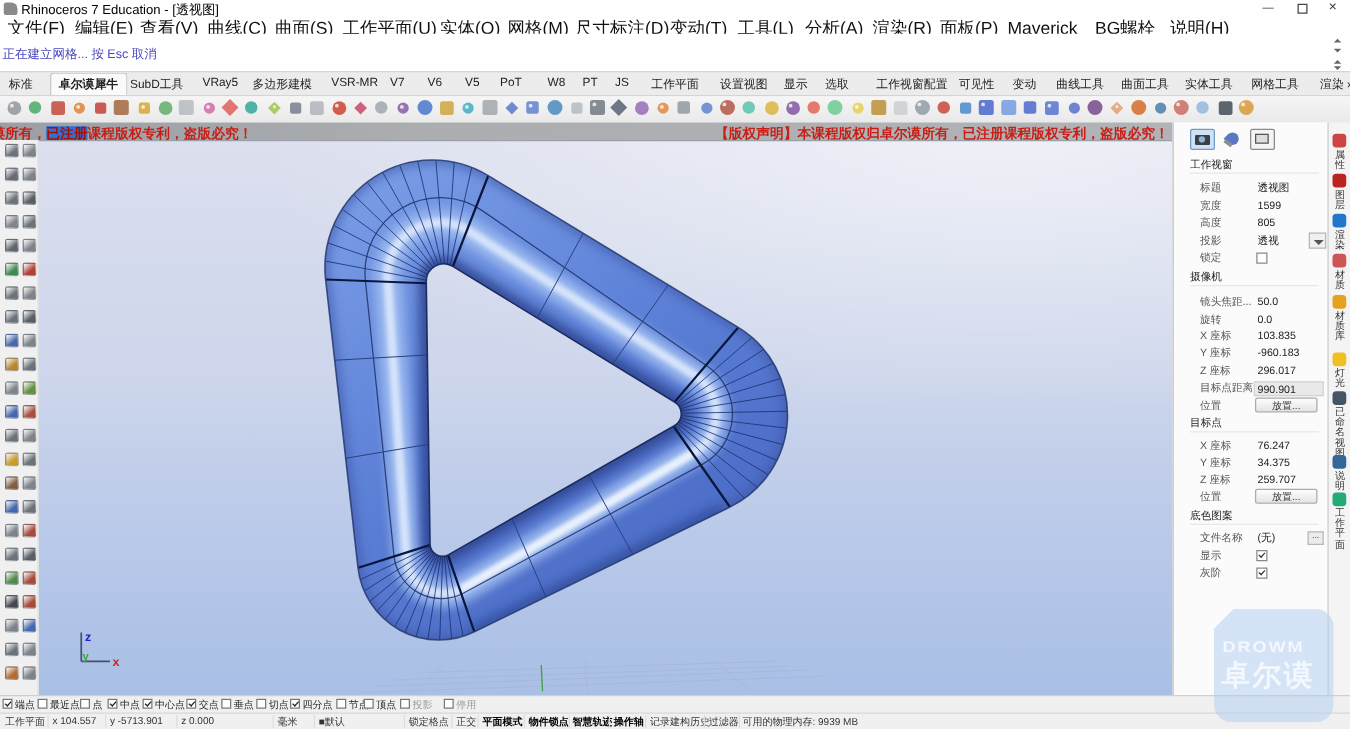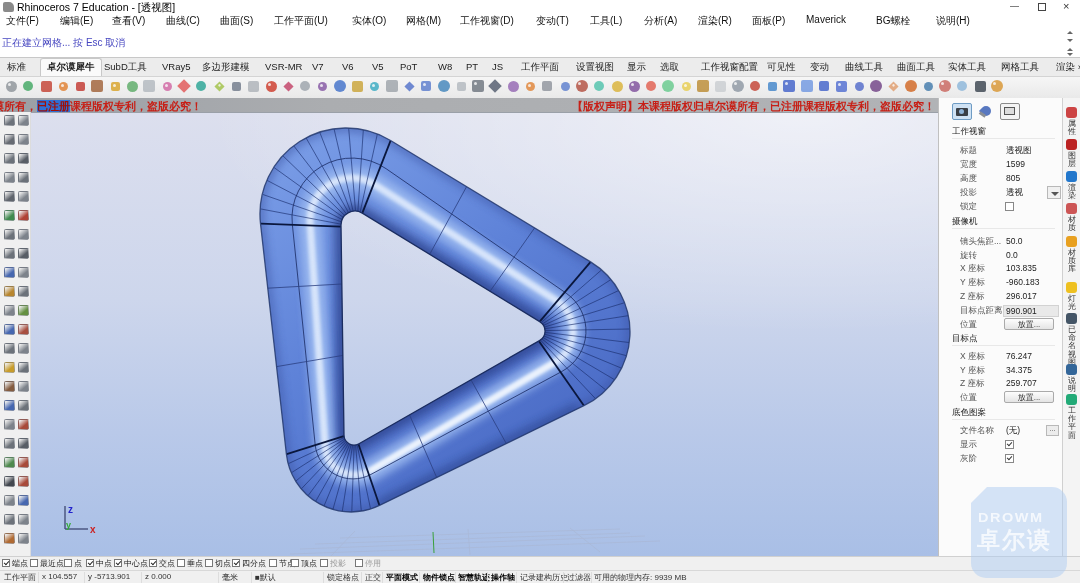--- a/index.html
+++ b/index.html
@@ -1,21 +1,21 @@
 <!DOCTYPE html>
 <html><head><meta charset="utf-8"><style>
 *{margin:0;padding:0;box-sizing:border-box;font-family:"Liberation Sans",sans-serif}
 html,body{width:1080px;height:583px;position:relative;overflow:hidden;background:#f0f0f0}
 #titlebar{position:absolute;left:0;top:0;width:1080px;height:14px;background:#fff;font-size:10.5px;color:#000}
 #titlebar .tt{position:absolute;left:17px;top:1px}
 #titlebar .rh{position:absolute;left:3px;top:2px;width:11px;height:10px;background:#8a8a8a;border-radius:2px 5px 2px 2px}
 .wbtn{position:absolute;top:1px;font-size:9px;color:#333}
 .wrest{top:3px;width:8px;height:8px;border:1px solid #444}
 .wx{font-size:11px;top:0}
-#menubar{position:absolute;left:0;top:14px;width:1080px;height:13px;background:#fff;font-size:10px;color:#111}
+#menubar{position:absolute;left:0;top:14px;width:1080px;height:13px;background:#fff;font-size:14px;color:#111}
 .mi{position:absolute;top:0px;white-space:nowrap}
 #cmd{position:absolute;left:0;top:27px;width:1080px;height:31px;background:#fff;border-bottom:1px solid #c8c8c8}
 #cmd .l1{position:absolute;left:2px;top:0px;font-size:8.5px;color:#5a55a8;white-space:nowrap}
 #cmd .l1 .sel{background:#2f6fd6;color:#fff}
 #cmd .l2{position:absolute;left:2px;top:9px;font-size:10px;color:#4646c0}
 #cmd .l3{position:absolute;left:0px;top:19px;font-size:10px;color:#222;border-top:1px solid #e4e4e4;width:1062px;padding:1px 0 0 2px}
 .tri{position:absolute;right:7px;width:0;height:0;border-left:3.5px solid transparent;border-right:3.5px solid transparent}
 .tri.up{border-bottom:3.5px solid #666}
 .tri.dn{border-top:3.5px solid #666}
 #tabbar{position:absolute;left:0;top:58px;width:1080px;height:19px;background:#ececec;border-bottom:1px solid #d4d4d4;font-size:9.5px;color:#222}
@@ -68,21 +68,21 @@
   </div>
 <div id="menubar">
     <span class="mi" style="left:6px">文件(F)</span>
     <span class="mi" style="left:60px">编辑(E)</span>
     <span class="mi" style="left:112px">查看(V)</span>
     <span class="mi" style="left:166px">曲线(C)</span>
     <span class="mi" style="left:220px">曲面(S)</span>
     <span class="mi" style="left:274px">工作平面(U)</span>
     <span class="mi" style="left:352px">实体(O)</span>
     <span class="mi" style="left:406px">网格(M)</span>
-    <span class="mi" style="left:460px">工作视窗(D)</span>
+    <span class="mi" style="left:460px">尺寸标注(D)</span>
     <span class="mi" style="left:536px">变动(T)</span>
     <span class="mi" style="left:590px">工具(L)</span>
     <span class="mi" style="left:644px">分析(A)</span>
     <span class="mi" style="left:698px">渲染(R)</span>
     <span class="mi" style="left:752px">面板(P)</span>
     <span class="mi" style="left:806px">Maverick</span>
     <span class="mi" style="left:876px">BG螺栓</span>
     <span class="mi" style="left:936px">说明(H)</span>
   </div>
 <div id="cmd">

